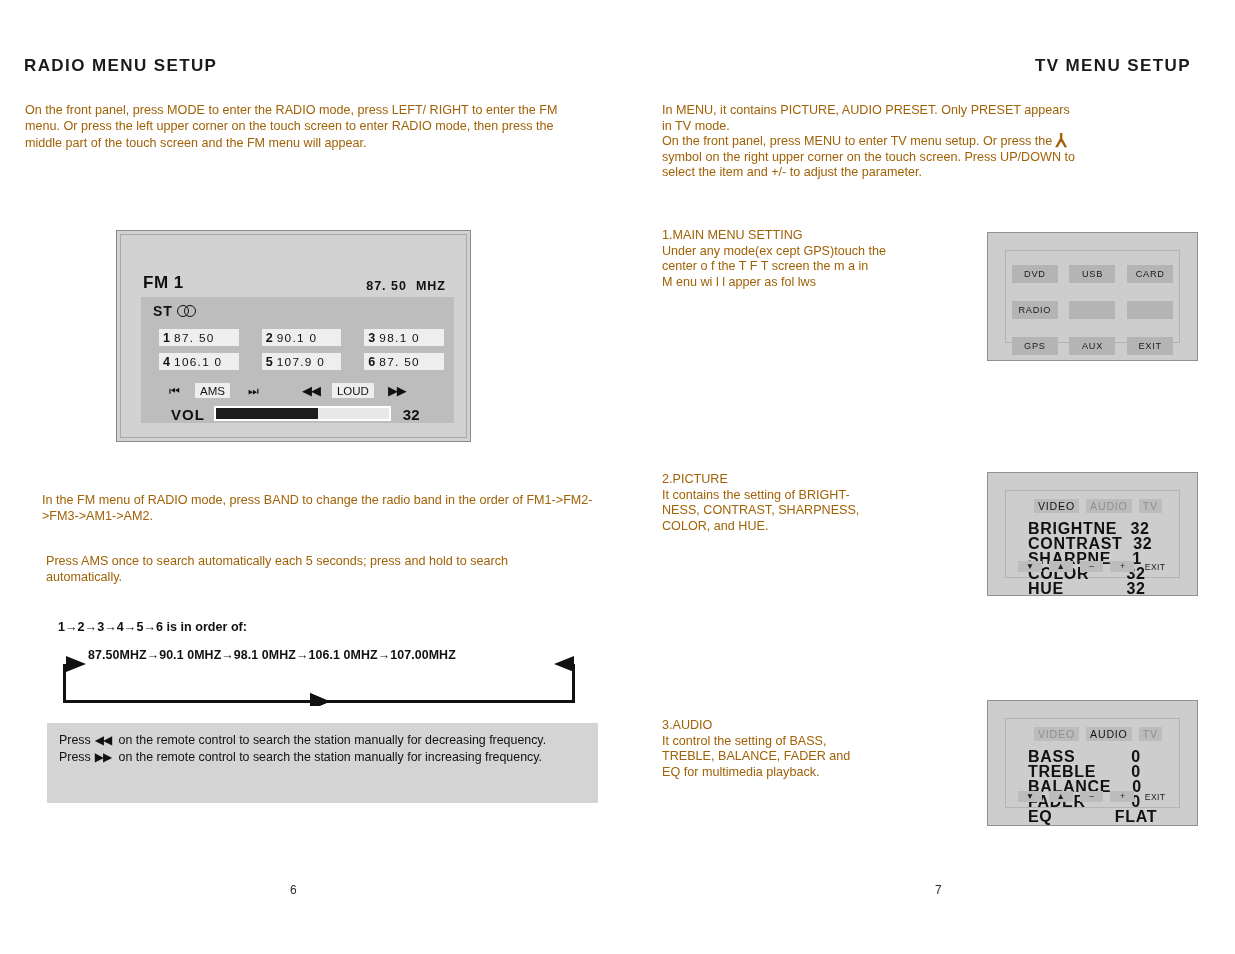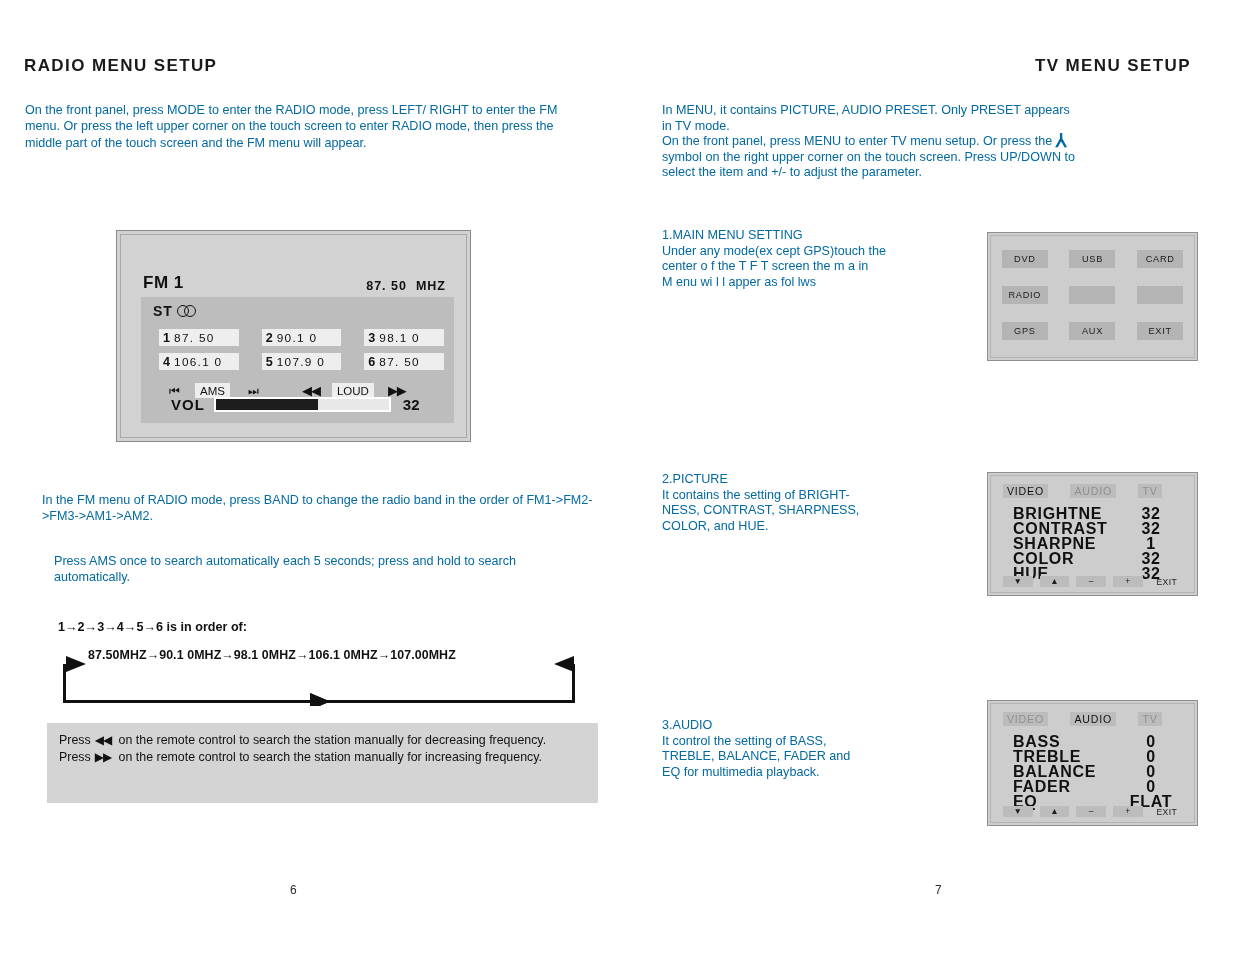--- a/index.html
+++ b/index.html
@@ -25,21 +25,21 @@
     letter-spacing: 1.4px;
     font-weight: 700;
     color: #1a1a1a;
     white-space: nowrap;
   }
 
   
   .body-text {
     font-size: 12.6px;
     line-height: 16.4px;
-    color: #0369a1;
+    color: #a16207;
   }
   .body-text.tight { line-height: 15.5px; }
 
   
   .radio-panel {
     position: absolute;
     left: 116px; top: 230px;
     width: 355px; height: 212px;
     background: #d2d2d2;
     border: 1px solid #8a8a8a;
@@ -105,22 +105,22 @@
   .ctrl-btn {
     height: 15px;
     display: flex; align-items: center; justify-content: center;
     font-size: 11.5px;
   }
   .ctrl-btn.boxed { background: #eeeeee; padding: 0 5px; }
   .ctrl-btn.plain { background: transparent; padding: 0 2px; color: #111; }
   .glyph { font-size: 12px; letter-spacing: -1px; line-height: 1; }
 
   .vol-row {
-    position: absolute; left: 30px; right: 12px; bottom: 10px;
-    display: flex; align-items: center;
+    position: absolute; left: 30px; right: 12px; bottom: 0;
+    display: flex; align-items: flex-start;
   }
   .vol-label { font-size: 15px; font-weight: bold; letter-spacing: 1px; margin-right: 9px; }
   .vol-bar {
     flex: 1;
     height: 15px;
     background: #e8e8e8;
     border: 2px solid #ffffff;
     box-sizing: border-box;
     position: relative;
     max-width: 177px;
@@ -155,21 +155,21 @@
     font-size: 12px;
     color: #2a2a2a;
   }
 
   
   .tft {
     position: absolute;
     background: #cdcdcd;
     border: 1px solid #909090;
     box-sizing: border-box;
-    padding: 2px;
+    padding: 17px;
   }
   .tft-inner {
     width: 100%; height: 100%;
     border: 1px solid #b4b4b4;
     box-sizing: border-box;
     position: relative;
     background: #cdcdcd;
   }
 
   
@@ -183,21 +183,21 @@
   .mm-key {
     background: #b4b4b4;
     width: 46px; height: 18px;
     display: flex; align-items: center; justify-content: center;
     font-size: 9.2px; letter-spacing: 0.7px; color: #1a1a1a;
   }
   .mm-key.blank { color: transparent; }
 
   
   .tabs-row {
-    position: absolute; left: 12px; right: 10px; top: 8px;
+    position: absolute; left: 28px; right: 10px; top: 8px;
     display: flex; align-items: center;
     font-size: 10.6px; letter-spacing: 0.8px;
   }
   .tab {
     padding: 1px 4px;
     background: #bcbcbc;
     color: #8f8f8f;
   }
   .tab.active { color: #111111; background: #bcbcbc; font-weight: normal; }
   .tab-sp { flex: 1; }
@@ -312,21 +312,21 @@
           </span>
           <span class="vol-value">32</span>
         </div>
 
       </div>
     </div>
   </div>
 
   <div class="abs body-text" style="left:42px; top:492px; width:552px;">In the FM menu of RADIO mode, press BAND to change the radio band in the order of FM1-&gt;FM2-&gt;FM3-&gt;AM1-&gt;AM2.</div>
 
-  <div class="abs body-text" style="left:54px; top:553px; width:530px;">Press AMS once to search automatically each 5 seconds; press and hold to search automatically.</div>
+  <div class="abs body-text" style="left:46px; top:553px; width:530px;">Press AMS once to search automatically each 5 seconds; press and hold to search automatically.</div>
 
   <div class="abs" style="left:58px; top:620px; font-size:12.6px;">
     <span style="font-weight:bold;">1→2→3→4→5→6 is in order of:</span>
   </div>
 
   <div class="flow-wrap">
     <div class="flow-text">87.50MHZ→90.1 0MHZ→98.1 0MHZ→106.1 0MHZ→107.00MHZ</div>
 
     <svg width="525" height="58" style="position:absolute;left:0;top:0;">
       <polygon points="8,8 28,16 8,24" fill="#111"></polygon>

